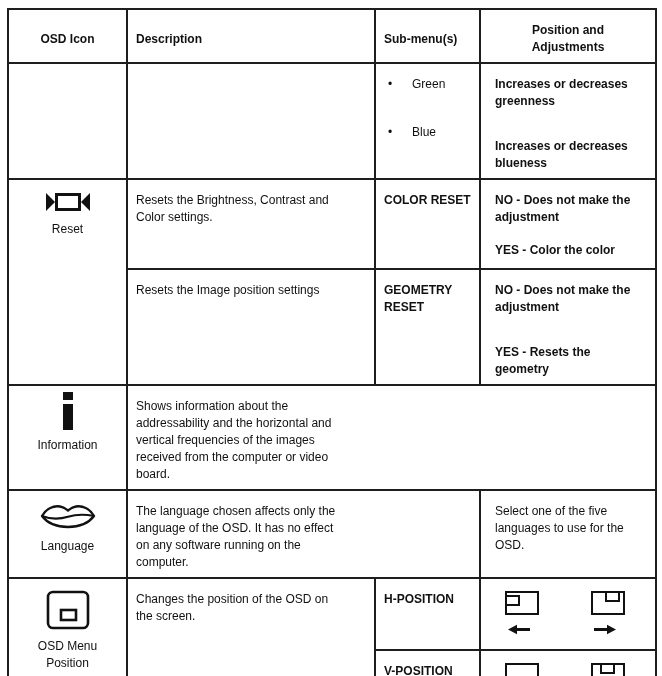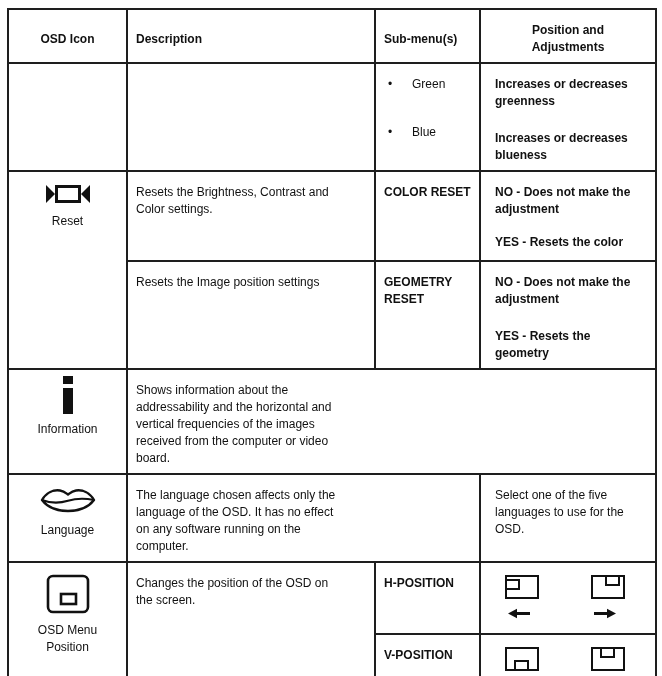--- a/index.html
+++ b/index.html
@@ -17,21 +17,21 @@
   }
   th{font-weight:bold;vertical-align:middle;}
   .center{text-align:center;}
   .hdr-controls{max-width:92px;margin:0 auto;text-align:center;}
   .icon-cell{text-align:center;padding-top:10px;}
   .icon-label{font-weight:normal;margin-top:2px;}
   .icon-label.two-line{max-width:64px;margin-left:auto;margin-right:auto;}
   .desc{max-width:212px;}
   .bold-cell{font-weight:bold;}
   p{margin:0;}
-  .mt-lg{margin-top:20px;}
+  .mt-lg{margin-top:28px;}
   .mt-md{margin-top:16px;}
   .bullet-item{display:flex;}
   .bullet-item .bullet{width:24px;padding-left:4px;}
   .bullet-gap{margin-top:31px;}
   .ctrl-text{max-width:152px;padding-left:6px;font-weight:bold;}
   .sel-text{max-width:148px;padding-left:6px;}
   
   .pos-controls{display:flex;padding-left:16px;gap:52px;}
   .pos-group{display:flex;flex-direction:column;align-items:flex-start;gap:9px;}
   .mini-screen{position:relative;width:30px;height:20px;border:2px solid #111;background:#fff;}
@@ -94,21 +94,21 @@
             </svg>
           </div>
           <div class="icon-label">Reset</div>
         </td>
         <td>
           <div class="desc">Resets the Brightness, Contrast and Color settings.</div>
         </td>
         <td class="bold-cell">COLOR RESET</td>
         <td>
           <p class="ctrl-text"><b>NO</b> <span>- Does not make the adjustment</span></p>
-          <p class="ctrl-text mt-md"><b>YES</b> <span>- Resets the color</span></p>
+          <p class="ctrl-text mt-md"><b>YES</b> <span>- Color the color</span></p>
         </td>
       </tr>
 
       <tr style="height:106px;">
         <td>
           <div class="desc">Resets the Image position settings</div>
         </td>
         <td class="bold-cell">GEOMETRY RESET</td>
         <td>
           <p class="ctrl-text"><b>NO</b> <span>- Does not make the adjustment</span></p>

